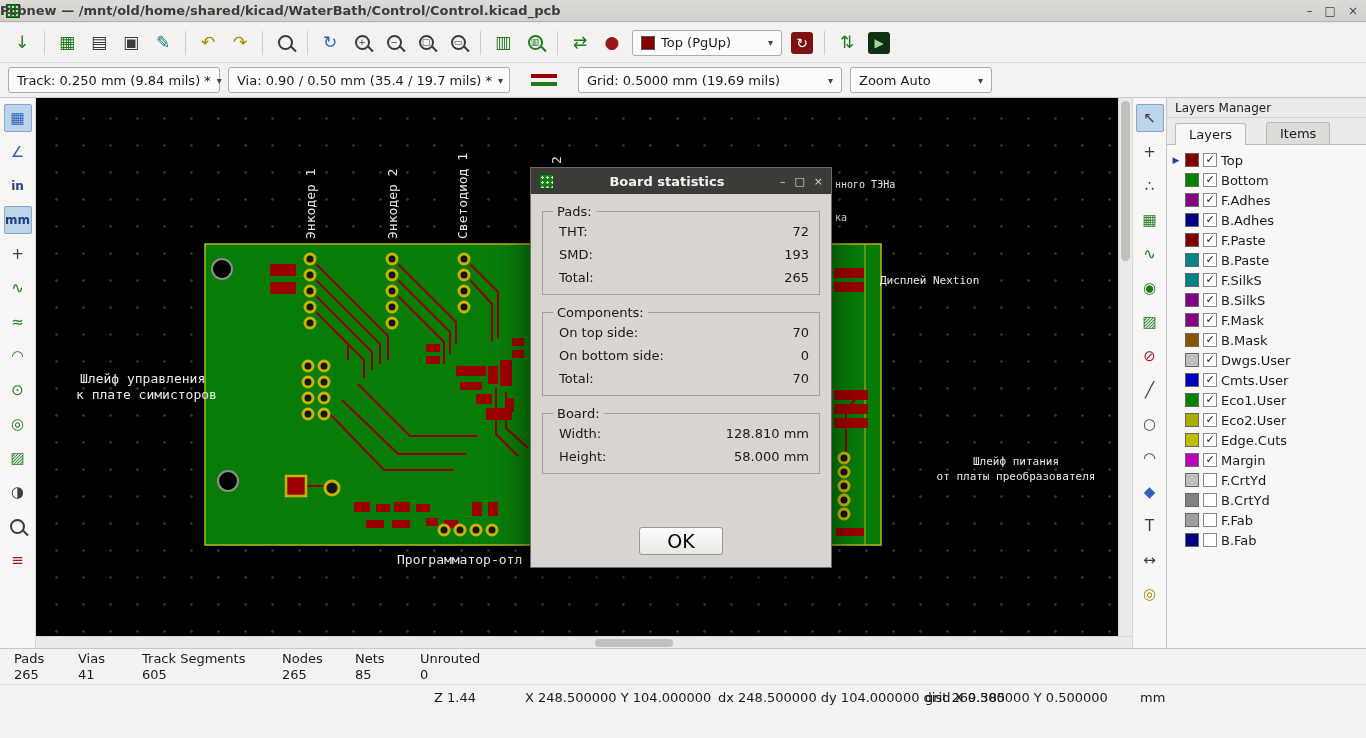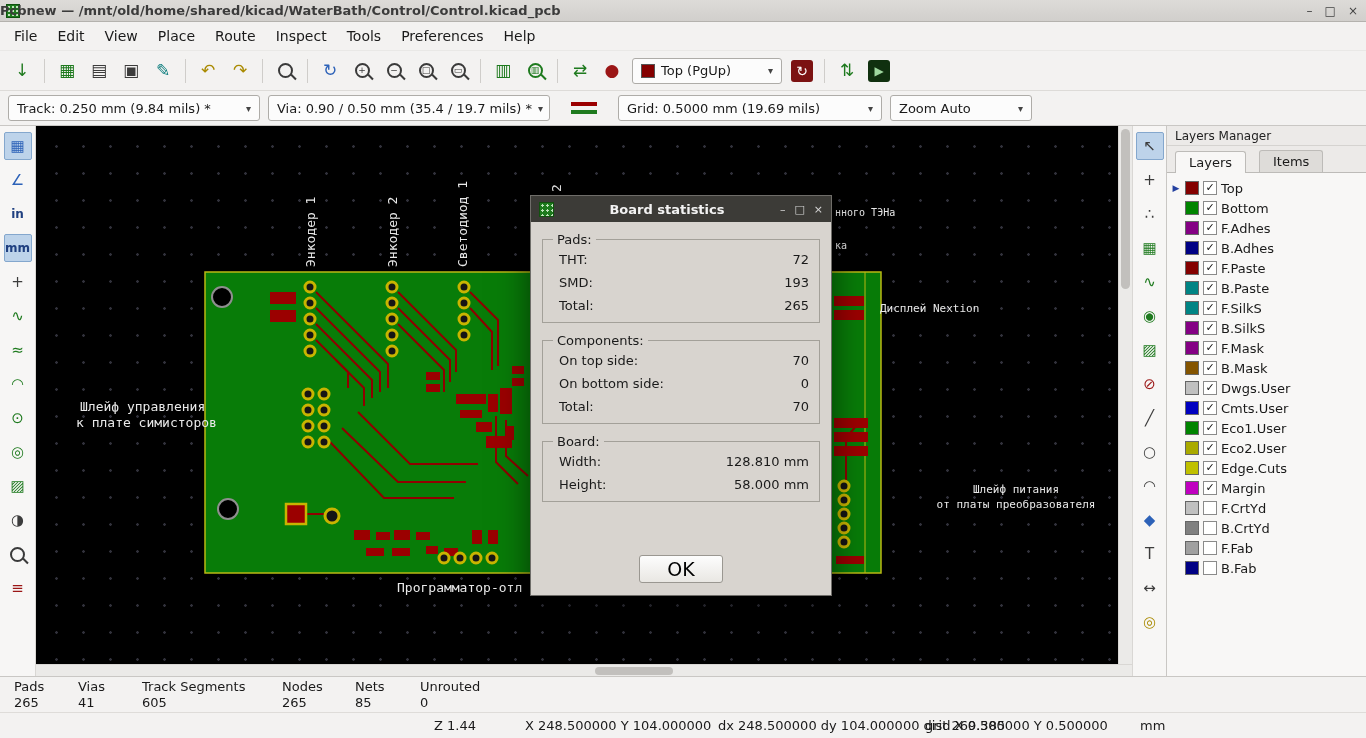--- a/index.html
+++ b/index.html
@@ -68,21 +68,21 @@
 .dlg-controls{display:flex;gap:9px;color:#d5d5d5;font-size:11px;flex:none}
 .dlg-body{flex:1;padding:10px 11px 12px;display:flex;flex-direction:column}
 .dlg-body fieldset{border:1px solid #a3a099;margin-bottom:10px;padding:1px 8px 5px;background:transparent}
 .dlg-body legend{padding:0 4px;margin-left:2px;font-size:13px;color:#1a1a1a}
 .frow{display:flex;justify-content:space-between;padding:4px 2px 4px 8px;font-size:13px}
 .ok-btn{margin-top:auto;align-self:center;width:84px;height:28px;background:linear-gradient(#fdfdfd,#e9e7e3);border:1px solid #9a9791;border-radius:3px;font-size:19px;font-family:inherit}
 
 
 .layers-manager{width:200px;background:#f3f2f1;border-left:1px solid #c9c7c4;display:flex;flex-direction:column}
 .lm-title{height:20px;font-size:12px;padding:3px 8px;color:#222;background:#eceae8;border-bottom:1px solid #d5d3d0}
-.lm-tabs{display:flex;padding:4px 8px 0;gap:13px;border-bottom:1px solid #bdbbb8;background:#eceae8}
+.lm-tabs{display:flex;padding:4px 8px 0;gap:20px;border-bottom:1px solid #bdbbb8;background:#eceae8}
 .lm-tab{padding:3px 13px;font-size:13px;border:1px solid #bdbbb8;border-bottom:none;border-radius:3px 3px 0 0;background:#dedcd9;position:relative;top:0}
 .lm-tab.active{background:#f8f7f6;top:1px}
 .lm-list{flex:1;background:#f8f7f6;padding-top:5px;overflow:hidden}
 .lm-row{display:flex;align-items:center;height:20px;padding-left:4px;gap:4px}
 .lm-ind{width:10px;font-size:9px;color:#2440a0;text-align:center}
 .lm-swatch{width:14px;height:14px;border:1px solid #666;flex:none}
 .lm-check{width:14px;height:14px;border:1px solid #8a8a8a;background:#fff;font-size:11px;line-height:12px;text-align:center;color:#111;flex:none}
 .lm-label{font-size:13px}
 
 
@@ -100,31 +100,20 @@
   <div class="titlebar">
     <span class="app-icon"></span>
     <span class="title-text">Pcbnew — /mnt/old/home/shared/kicad/WaterBath/Control/Control.kicad_pcb</span>
     <div class="win-controls">
       <span>–</span>
       <span>□</span>
       <span>×</span>
     </div>
   </div>
 
-  <div class="menubar">
-    <span class="menu-item">File</span>
-    <span class="menu-item">Edit</span>
-    <span class="menu-item">View</span>
-    <span class="menu-item">Place</span>
-    <span class="menu-item">Route</span>
-    <span class="menu-item">Inspect</span>
-    <span class="menu-item">Tools</span>
-    <span class="menu-item">Preferences</span>
-    <span class="menu-item">Help</span>
-  </div>
 
   <div class="toolbar">
     <div class="tbtn">
         <span class="ic g">↓</span>
       </div>
     <div class="sep"></div>
     <div class="tbtn">
         <span class="ic g">▦</span>
       </div>
     <div class="tbtn">
@@ -200,21 +189,21 @@
     <div class="sep"></div>
     <div class="tbtn">
         <span class="ic g">⇅</span>
       </div>
     <div class="tbtn">
         <span class="darkbox">▶</span>
       </div>
   </div>
 
   <div class="toolbar2">
-    <div class="combo" style="width:252px">
+    <div class="combo" style="width:212px">
       <span>Track: 0.250 mm (9.84 mils) *</span>
       <span class="arrow">▾</span>
     </div>
     <div class="combo" style="width:282px">
       <span>Via: 0.90 / 0.50 mm (35.4 / 19.7 mils) *</span>
       <span class="arrow">▾</span>
     </div>
     <div class="tbtn" style="width:44px;margin:0 8px">
         <span class="tw-icon"></span>
       </div>

